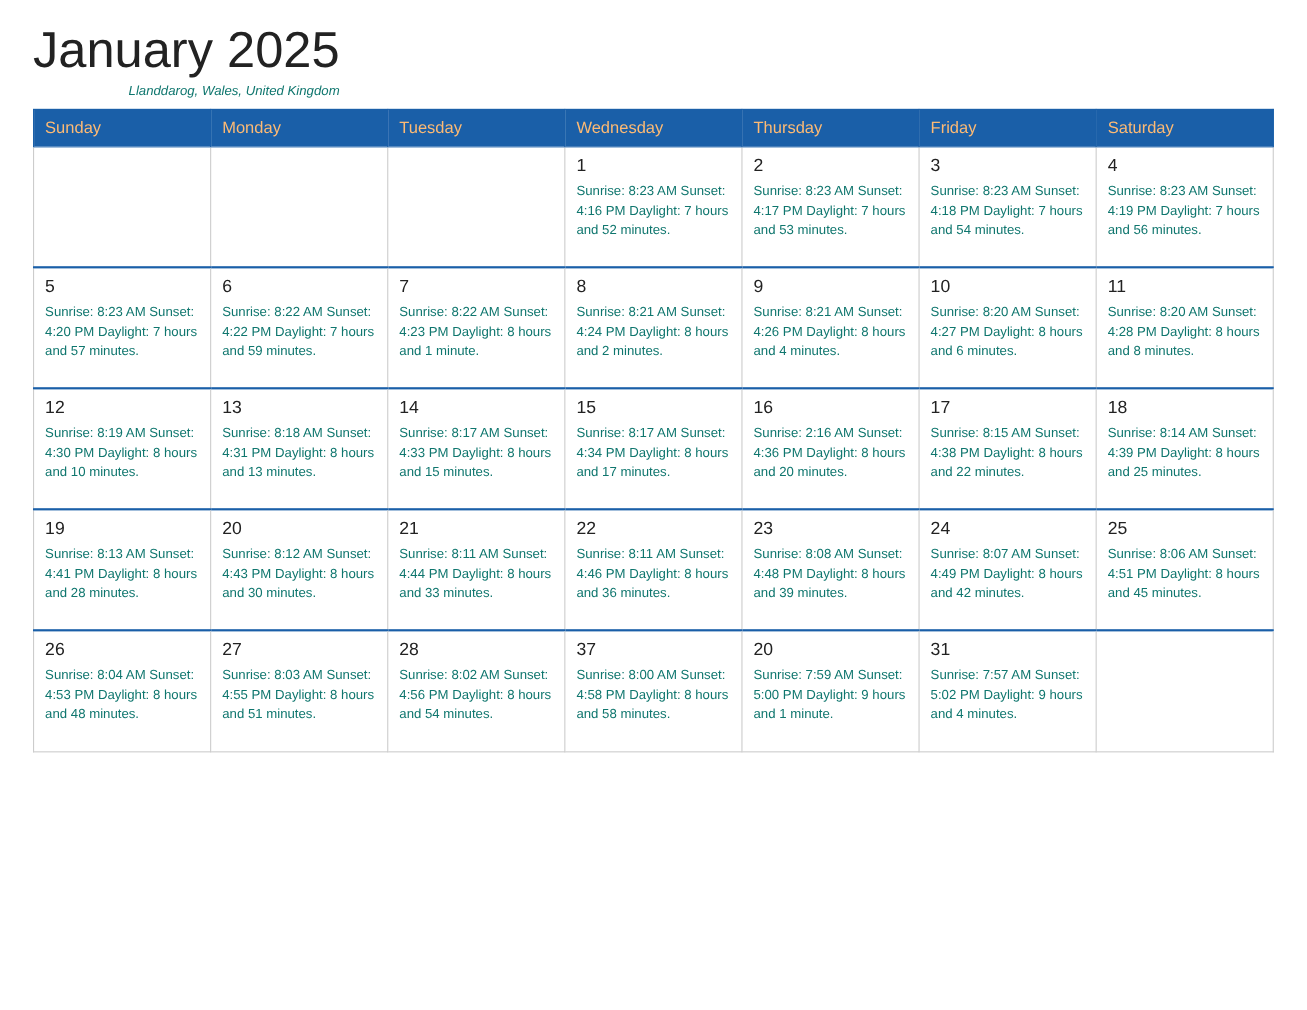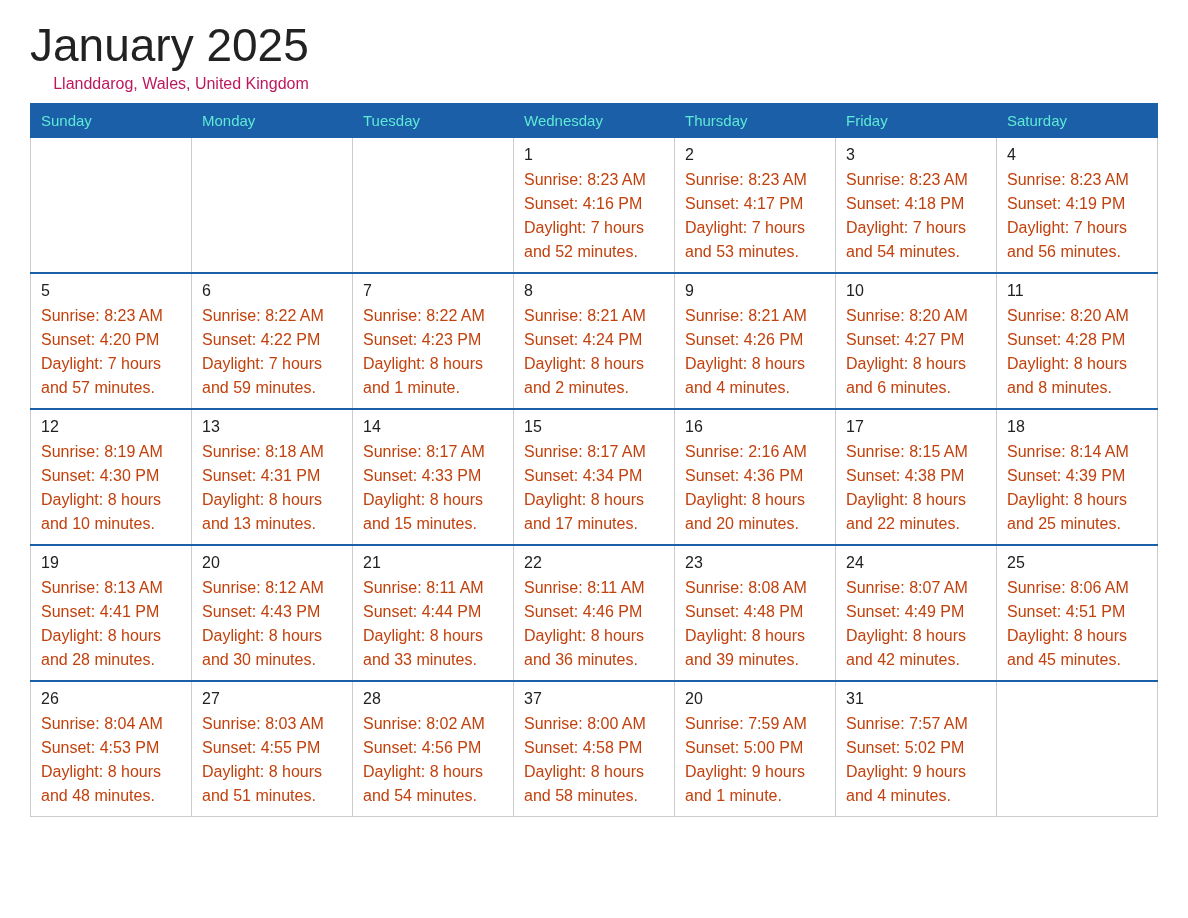--- a/index.html
+++ b/index.html
@@ -42,32 +42,33 @@
     .title-section {
       text-align: right;
     }
     .calendar-title {
       font-size: 46px;
       font-weight: normal;
       color: #222;
       line-height: 1.1;
     }
     .calendar-subtitle {
-      font-size: 16px;
-      color: #be185d;
+      font-size: 12px;
+      color: #0f766e;
       margin-top: 4px;
+      font-style: italic;
     }
     table {
       width: 100%;
       border-collapse: collapse;
       margin-top: 10px;
     }
     thead tr th {
       background-color: #1a5fa8;
-      color: #5eead4;
+      color: #fdba74;
       font-size: 15px;
       font-weight: normal;
       padding: 8px 10px;
       text-align: left;
       border: 1px solid #1a5fa8;
       margin-top: 13px;
     }
     tbody tr td {
       border: 1px solid #ccc;
       vertical-align: top;
@@ -76,22 +77,22 @@
       min-height: 110px;
       height: 110px;
     }
     .day-number {
       font-size: 16px;
       font-weight: normal;
       color: #222;
       margin-bottom: 4px;
     }
     .day-info {
-      font-size: 16px;
-      color: #c2410c;
+      font-size: 12px;
+      color: #0f766e;
       line-height: 1.5;
     }
     tbody tr:not(:last-child) td {
       border-bottom: 2px solid #1a5fa8;
     }
     .empty-cell {
       background: #fff;
     }
   </style>
 </head>

